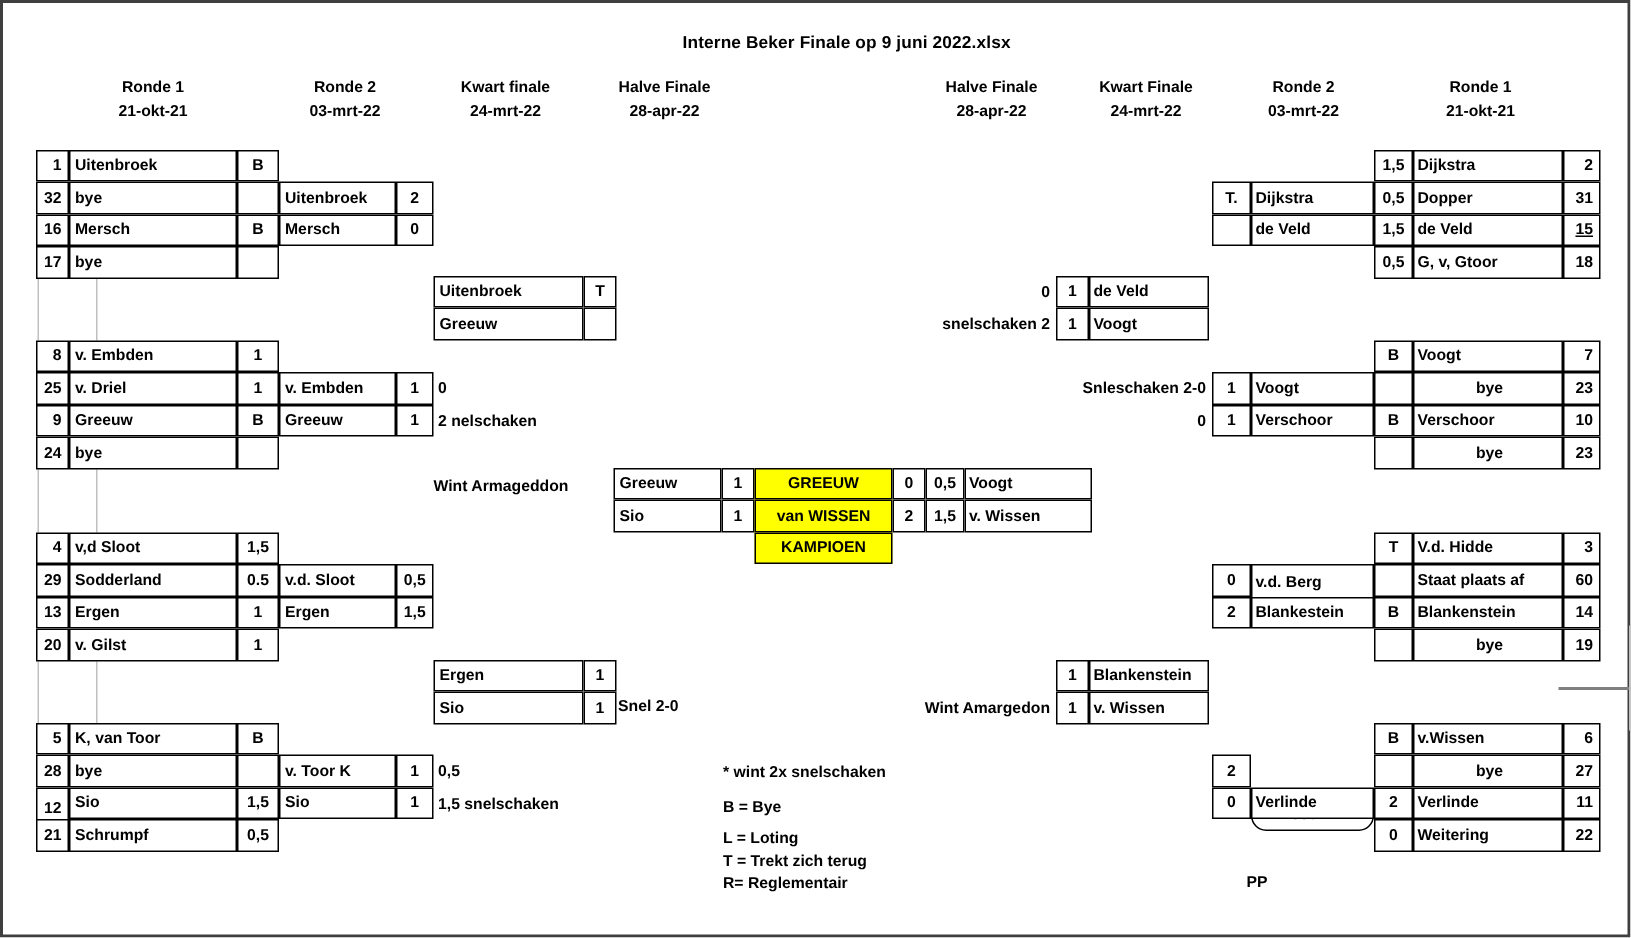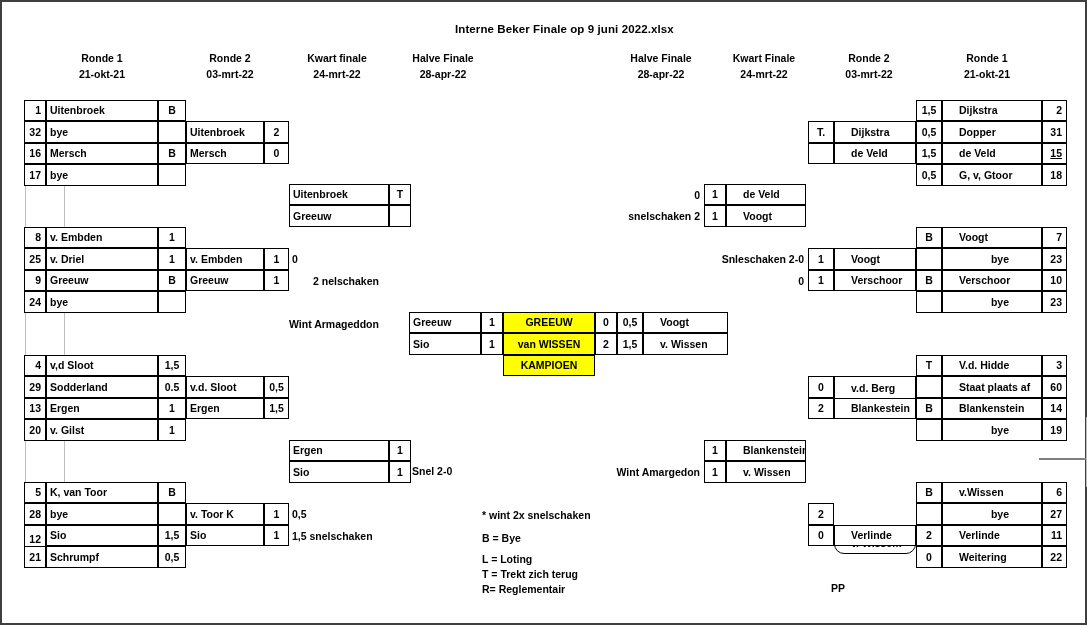--- a/index.html
+++ b/index.html
@@ -44,21 +44,21 @@
     line-height:1;
     display:flex;
     align-items:center;
     white-space:nowrap;
     background:#fff;
     overflow:hidden;
   }
   .cell.name{padding-left:3px;justify-content:flex-start;}
   .cell.num{justify-content:center;}
   .cell.numr{justify-content:flex-end;padding-right:4px;}
-  .cell.nameR{padding-left:16px;justify-content:flex-start;}
+  .cell.nameR{padding-left:2px;justify-content:flex-start;}
   .cell.yellow{background:#ffff00;justify-content:center;}
 
   
   .note{
     font-size:10.5px;font-weight:bold;white-space:nowrap;line-height:1;
     display:flex;align-items:center;
   }
   .note.right{justify-content:flex-end;}
 
   .vline{background:#bfbfbf;}
@@ -172,21 +172,21 @@
   <div id="left-r2">
       <div class="abs cell name" style="left: 184px; top: 119.4px; width: 78px; height: 21.4px;">Uitenbroek</div>
       <div class="abs cell num" style="left: 262px; top: 119.4px; width: 25px; height: 21.4px;">2</div>
       <div class="abs cell name" style="left: 184px; top: 140.8px; width: 78px; height: 21.4px;">Mersch</div>
       <div class="abs cell num" style="left: 262px; top: 140.8px; width: 25px; height: 21.4px;">0</div>
       <div class="abs cell name" style="left: 184px; top: 246.4px; width: 78px; height: 21.4px;">v. Embden</div>
       <div class="abs cell num" style="left: 262px; top: 246.4px; width: 25px; height: 21.4px;">1</div>
       <div class="abs note" style="left: 290px; top: 249.4px; width: 130px; height: 16px;">0</div>
       <div class="abs cell name" style="left: 184px; top: 267.8px; width: 78px; height: 21.4px;">Greeuw</div>
       <div class="abs cell num" style="left: 262px; top: 267.8px; width: 25px; height: 21.4px;">1</div>
-      <div class="abs note" style="left: 290px; top: 270.8px; width: 130px; height: 16px; margin-left: 21px;">2 nelschaken</div>
+      <div class="abs note" style="left: 290px; top: 270.8px; width: 130px; height: 16px;">2 nelschaken</div>
       <div class="abs cell name" style="left: 184px; top: 374.4px; width: 78px; height: 21.4px;">v.d. Sloot</div>
       <div class="abs cell num" style="left: 262px; top: 374.4px; width: 25px; height: 21.4px;">0,5</div>
       <div class="abs cell name" style="left: 184px; top: 395.8px; width: 78px; height: 21.4px;">Ergen</div>
       <div class="abs cell num" style="left: 262px; top: 395.8px; width: 25px; height: 21.4px;">1,5</div>
       <div class="abs cell name" style="left: 184px; top: 501.4px; width: 78px; height: 21.4px;">v. Toor K</div>
       <div class="abs cell num" style="left: 262px; top: 501.4px; width: 25px; height: 21.4px;">1</div>
       <div class="abs note" style="left: 290px; top: 504.4px; width: 130px; height: 16px;">0,5</div>
       <div class="abs cell name" style="left: 184px; top: 522.8px; width: 78px; height: 21.4px;">Sio</div>
       <div class="abs cell num" style="left: 262px; top: 522.8px; width: 25px; height: 21.4px;">1</div>
       <div class="abs note" style="left: 290px; top: 525.8px; width: 130px; height: 16px;">1,5 snelschaken</div>

